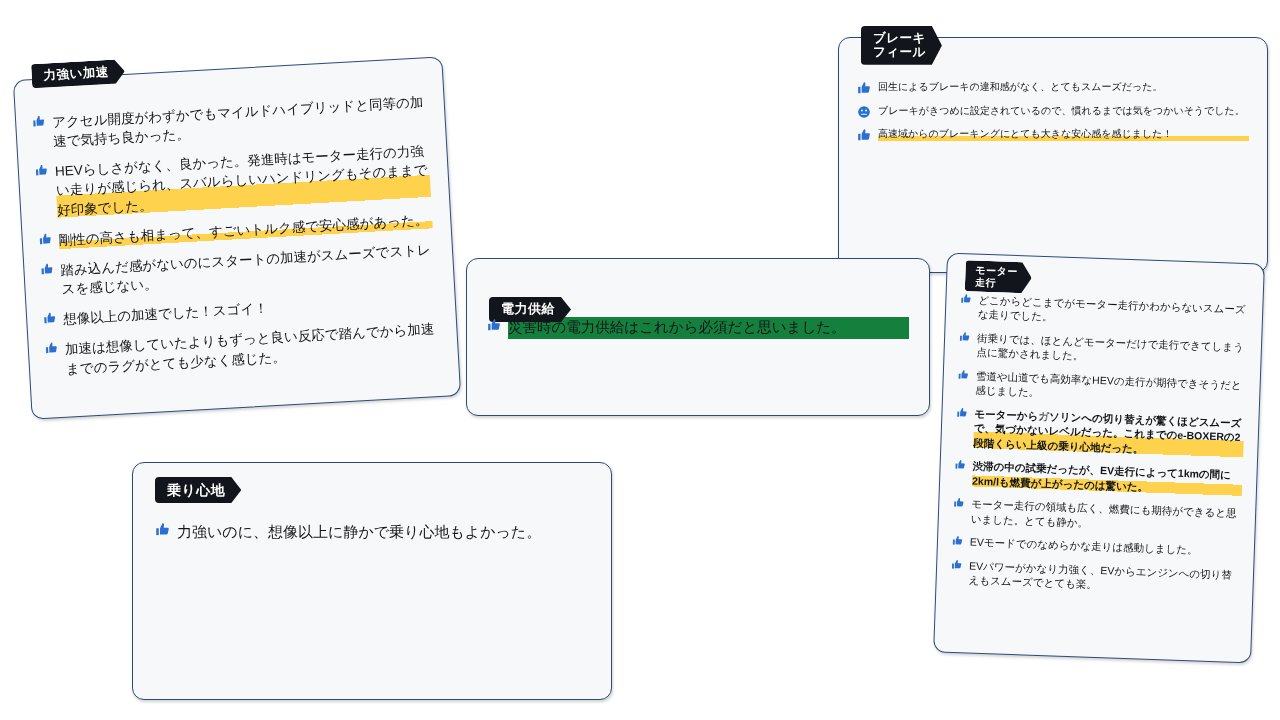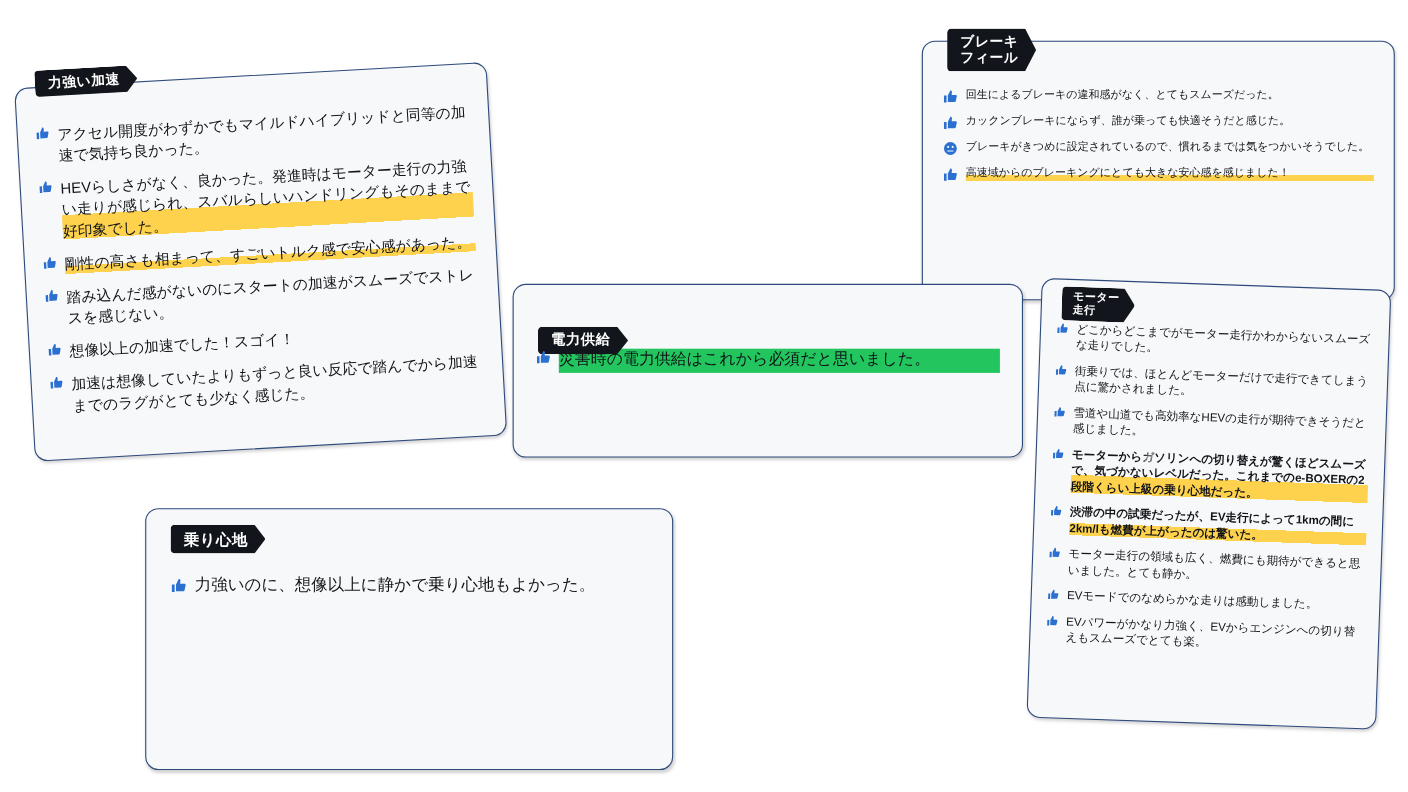--- a/index.html
+++ b/index.html
@@ -58,21 +58,21 @@
   }
   .bullet svg { display: block; }
   .txt {
     flex: 1 1 auto;
     color: #111418;
   }
   .hl {
     background: linear-gradient(transparent 58%, #ffd24d 58%, #ffd24d 96%, transparent 96%);
   }
   .hlfull {
-    background: #22c55e;
+    background: #15803d;
   }
   .bold { font-weight: bold; }
 
   
 
   
   #card-accel {
     left: 22px; top: 68px; width: 430px; height: 340px;
     transform: rotate(-3.2deg);
   }
@@ -104,21 +104,21 @@
   #card-motor .body { padding: 38px 14px 8px 14px; font-size: 10.5px; line-height: 1.38; }
   #card-motor ul.items li { margin-bottom: 9px; }
   #card-motor .bullet svg { width: 11px; height: 11px; }
 
   
   #card-ride {
     left: 132px; top: 462px; width: 480px; height: 238px;
   }
   #card-ride .tag { left: 22px; top: 14px; font-size: 14px; }
   #card-ride .body { padding: 58px 22px 10px 22px; font-size: 15px; line-height: 1.45; }
-  #card-ride ul.items li { margin-bottom: 15px; align-items: center; }
+  #card-ride ul.items li { margin-bottom: 15px; }
 </style>
 </head>
 <body>
 
 <div class="card" id="card-accel">
   <div class="tag">力強い加速</div>
   <div class="body">
     <ul class="items">
       <li>
         <span class="bullet">
@@ -184,29 +184,20 @@
   <div class="body">
     <ul class="items">
       <li>
         <span class="bullet">
           <svg width="14" height="14" viewBox="0 0 24 24" fill="#2b6fd0">
               <path d="M2 10h4v11H2z"></path>
               <path d="M8 10l4-8c1.6 0 2.6 1 2.4 2.6L14 9h6.2c1.2 0 2 1 1.8 2.1l-1.6 7.4c-.2 1-1 1.5-2 1.5H8z"></path>
             </svg>
         </span>
         <span class="txt">回生によるブレーキの違和感がなく、とてもスムーズだった。</span>
-      </li>
-      <li>
-        <span class="bullet">
-          <svg width="14" height="14" viewBox="0 0 24 24" fill="#2b6fd0">
-              <path d="M2 10h4v11H2z"></path>
-              <path d="M8 10l4-8c1.6 0 2.6 1 2.4 2.6L14 9h6.2c1.2 0 2 1 1.8 2.1l-1.6 7.4c-.2 1-1 1.5-2 1.5H8z"></path>
-            </svg>
-        </span>
-        <span class="txt">カックンブレーキにならず、誰が乗っても快適そうだと感じた。</span>
       </li>
       <li>
         <span class="bullet">
           <svg width="14" height="14" viewBox="0 0 24 24">
               <circle cx="12" cy="12" r="10" fill="#2b6fd0"></circle>
               <circle cx="8.5" cy="9.5" r="1.6" fill="#f7f8f9"></circle>
               <circle cx="15.5" cy="9.5" r="1.6" fill="#f7f8f9"></circle>
               <rect x="7" y="15" width="10" height="1.8" rx="0.9" fill="#f7f8f9"></rect>
             </svg>
         </span>

